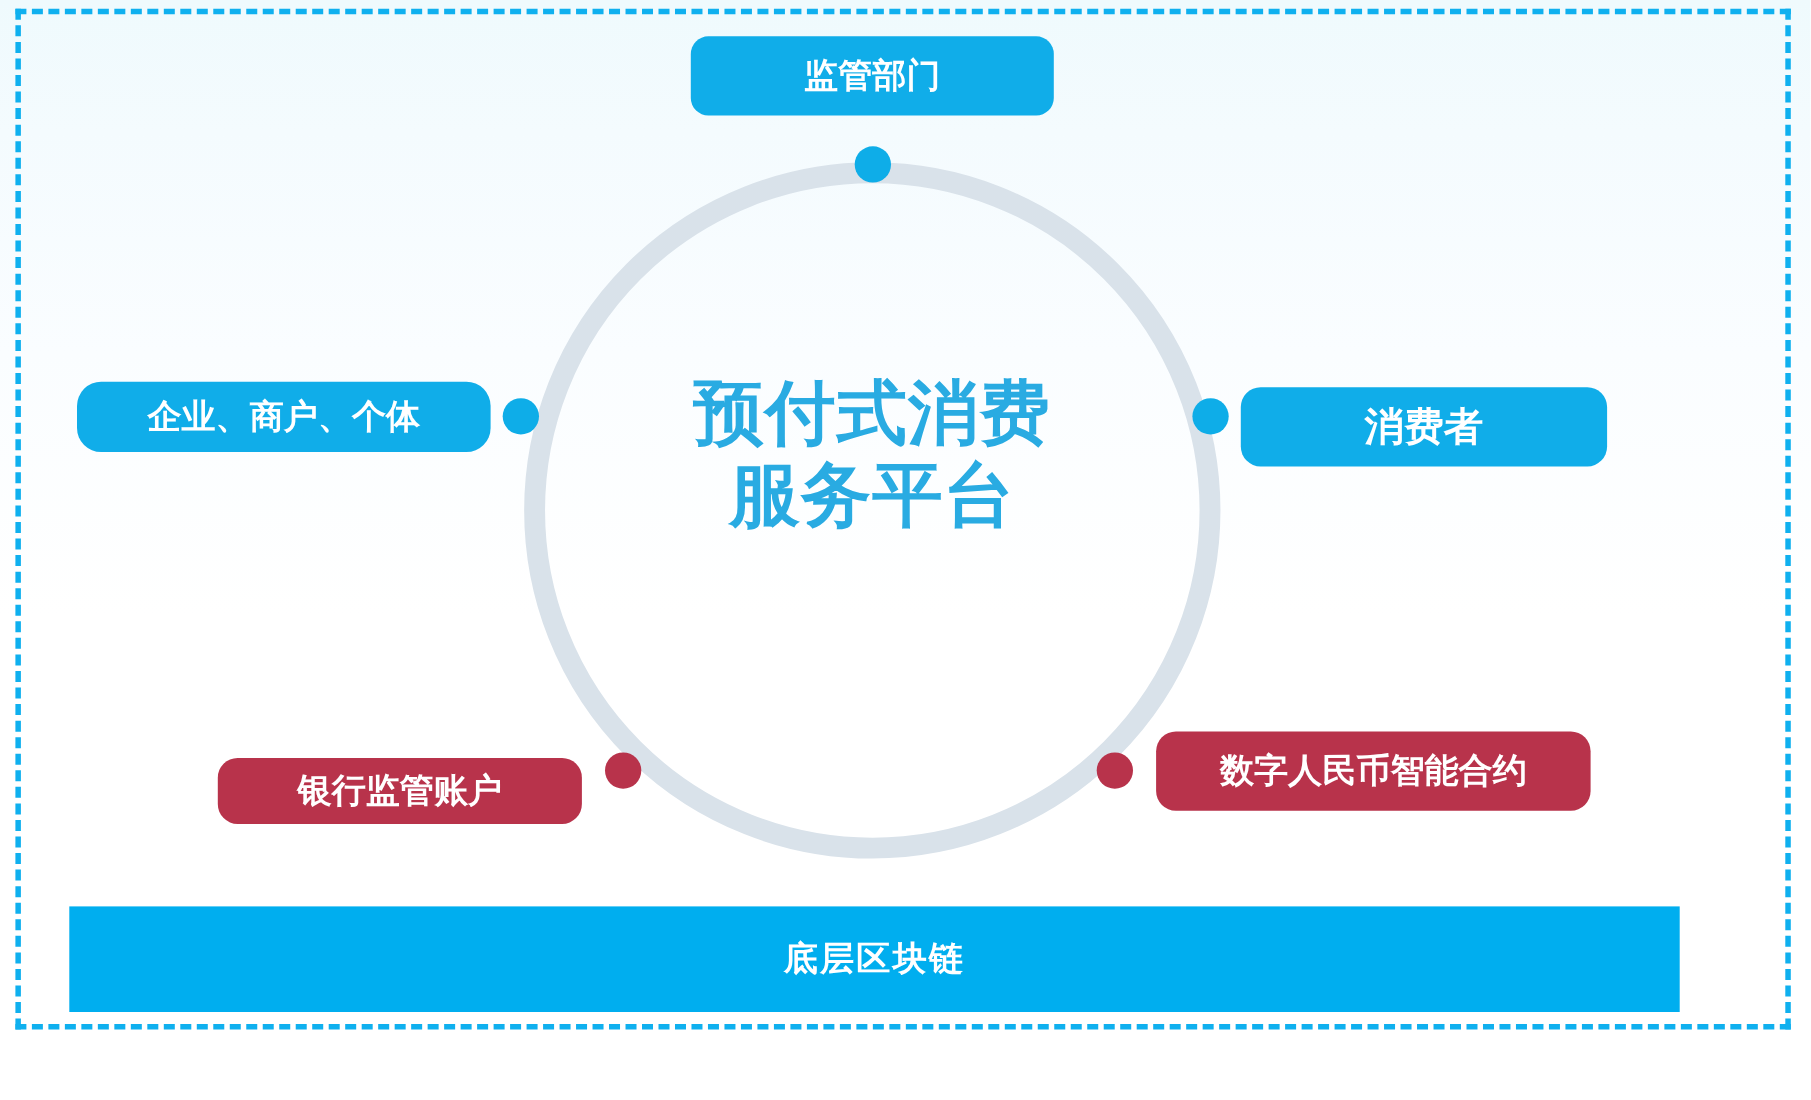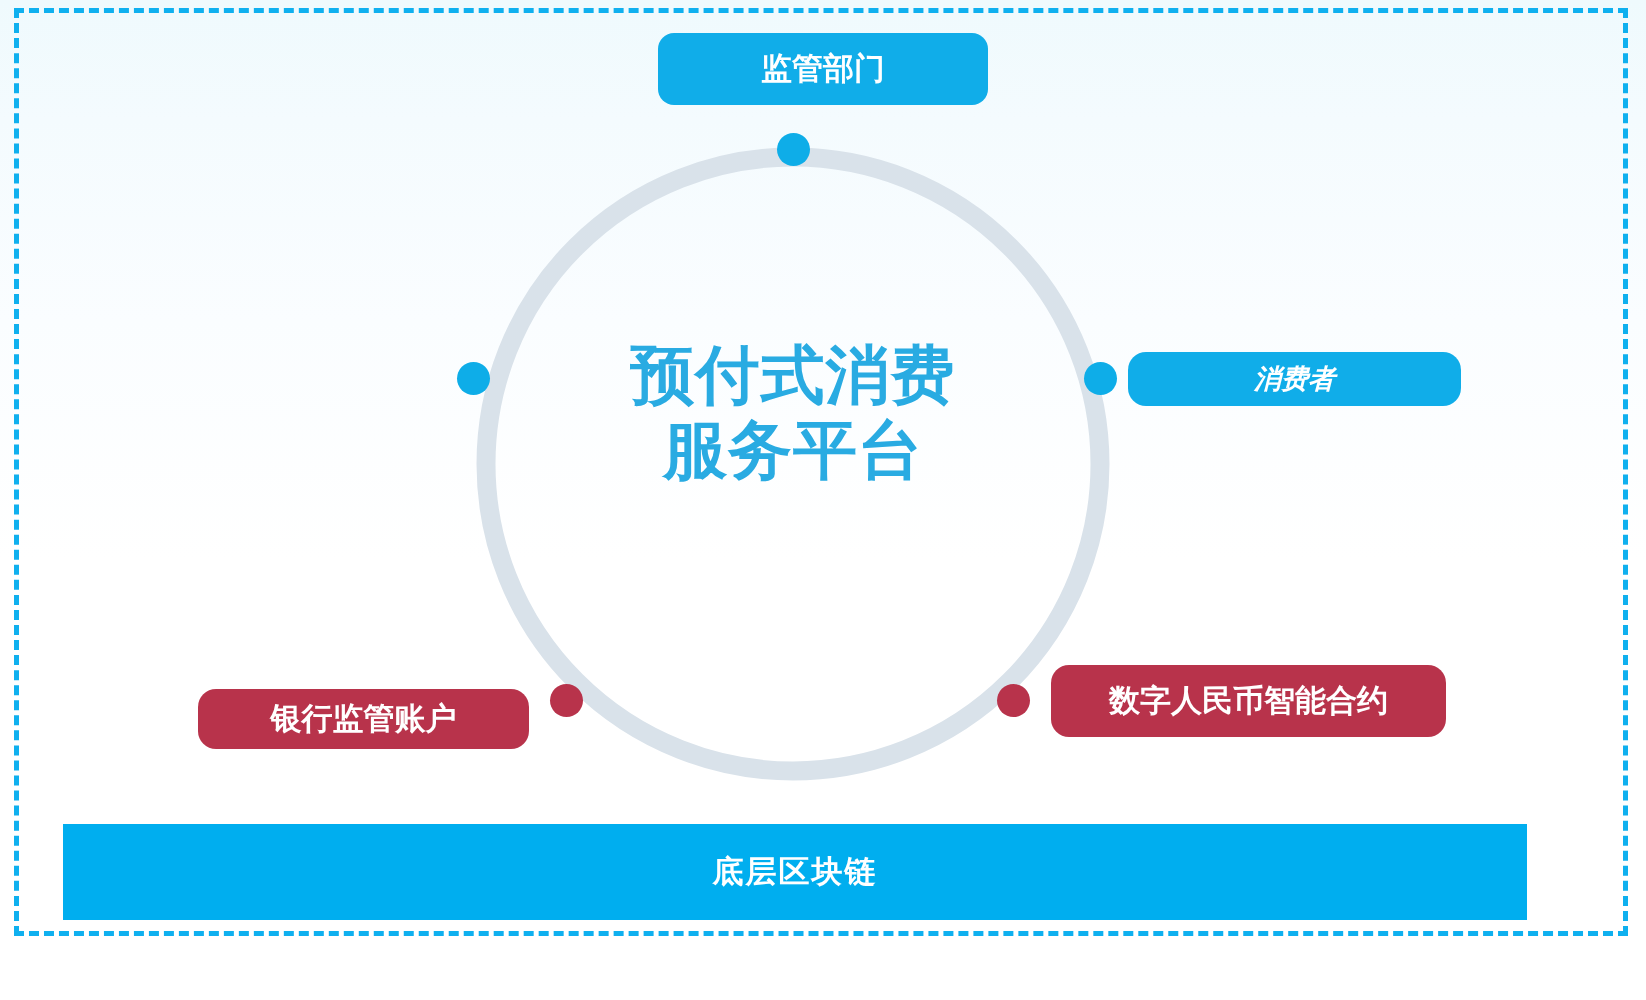--- a/index.html
+++ b/index.html
@@ -86,37 +86,36 @@
     font-weight: 700;
     box-sizing: border-box;
     border-radius: 18px;
     text-align: center;
     white-space: nowrap;
   }
   .pill.cyan { background: #10ade9; }
   .pill.red  { background: #b8334b; }
 
   #pill-top {
-    left: 658px; top: 33px;
+    left: 628px; top: 33px;
     width: 330px; height: 72px;
     font-size: 31px;
     border-radius: 16px;
   }
   #pill-left {
     left: 70px; top: 347px;
     width: 376px; height: 64px;
     font-size: 31px;
     border-radius: 22px;
   }
   #pill-right {
     left: 1128px; top: 352px;
-    width: 333px; height: 54px;
-    font-size: 27px;
+    width: 333px; height: 72px;
+    font-size: 36px;
     border-radius: 18px;
-    font-style: italic;
   }
   #pill-bank {
     left: 198px; top: 689px;
     width: 331px; height: 60px;
     font-size: 31px;
     border-radius: 18px;
   }
   #pill-contract {
     left: 1051px; top: 665px;
     width: 395px; height: 72px;
@@ -158,20 +157,21 @@
   </div>
 
   <div class="node-dot cyan" id="dot-top"></div>
   <div class="node-dot cyan" id="dot-left"></div>
   <div class="node-dot cyan" id="dot-right"></div>
   <div class="node-dot red" id="dot-bl"></div>
   <div class="node-dot red" id="dot-br"></div>
 
   <div class="pill cyan" id="pill-top">监管部门</div>
 
+  <div class="pill cyan" id="pill-left">企业、商户、个体</div>
 
   <div class="pill cyan" id="pill-right">消费者</div>
 
   <div class="pill red" id="pill-bank">银行监管账户</div>
 
   <div class="pill red" id="pill-contract">数字人民币智能合约</div>
 
   <div id="bottom-bar">底层区块链</div>
 
 </div>

